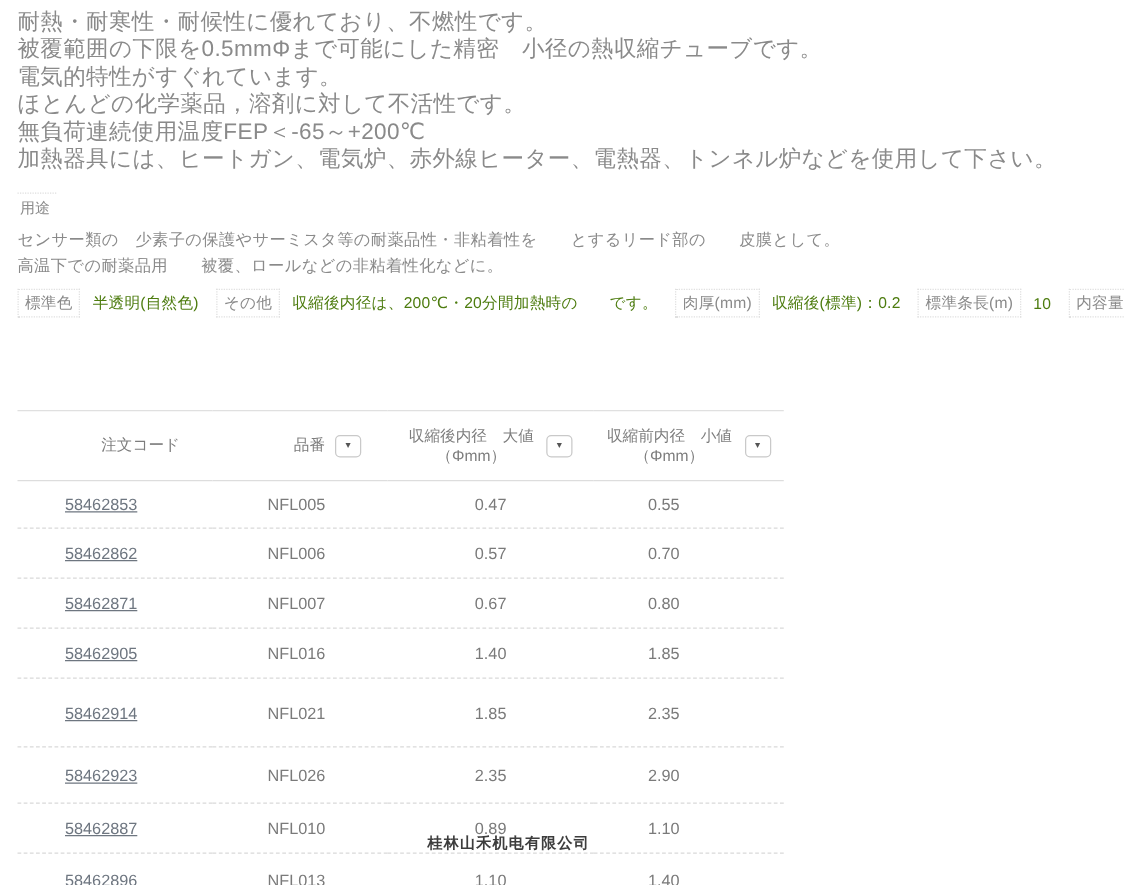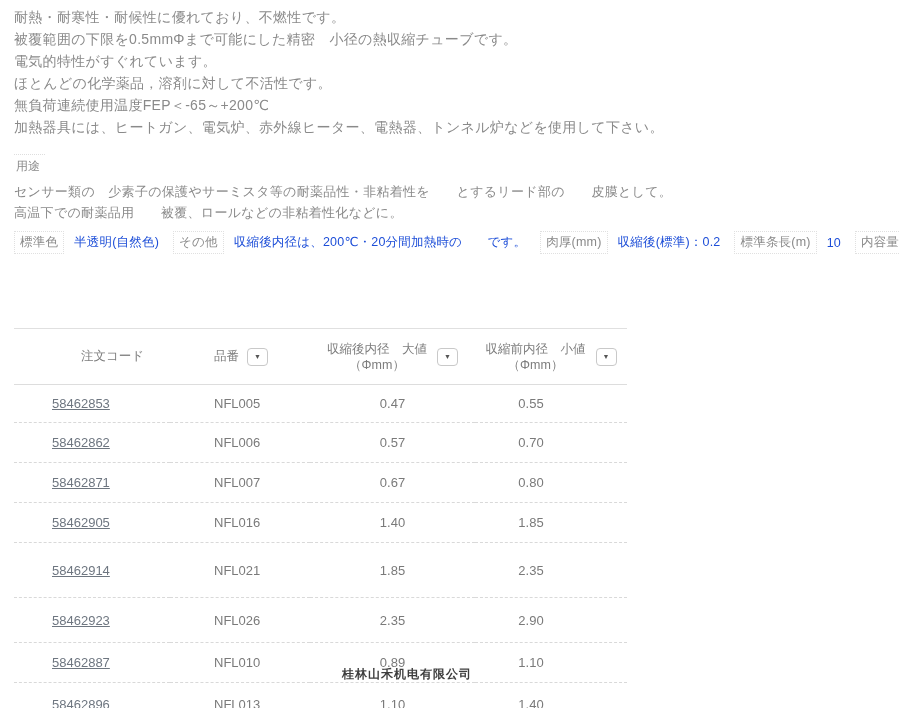--- a/index.html
+++ b/index.html
@@ -6,21 +6,21 @@
   html, body { background: #ffffff; }
   body {
     width: 900px; height: 708px; overflow: hidden; position: relative;
     font-family: "Liberation Sans", "DejaVu Sans", sans-serif;
     color: #8a8a8a;
     -webkit-font-smoothing: antialiased;
   }
   .page { padding: 6px 0 0 14px; width: 900px; height: 708px; overflow: hidden; position: relative; }
 
   
-  .features { font-size: 14px; line-height: 22px; color: #8a8a8a; letter-spacing: .3px; }
+  .features { font-size: 18px; line-height: 22px; color: #8a8a8a; letter-spacing: .3px; }
   .feature-line { white-space: pre; }
 
   
   .usage { margin-top: 16px; font-size: 13px; line-height: 21px; }
   .usage-label {
     display: inline-block; font-size: 12px; color: #8a8a8a;
     padding: 1px 5px 1px 2px; border-top: 1px dotted #dedede;
     margin-bottom: 3px;
   }
   .usage-line { white-space: pre; letter-spacing: .3px; }
@@ -28,41 +28,41 @@
   
   .specs {
     margin-top: 8px; font-size: 12.5px; color: #8a8a8a;
     display: flex; align-items: center; white-space: pre; letter-spacing: .2px;
   }
   .spec-item { display: flex; align-items: center; margin-right: 14px; }
   .spec-label {
     display: inline-block; border: 1px dotted #e0e0e0;
     padding: 2px 5px; margin-right: 10px; color: #8a8a8a; text-align: center;
   }
-  .spec-value { color: #1d4ed8; }
+  .spec-value { color: #4d7c0f; }
 
   
   .product-table {
     margin-top: 74px;
     width: 613px;
     border-collapse: collapse;
     table-layout: fixed;
     font-size: 13px;
     color: #7a7a7a;
   }
   .product-table thead tr { height: 56px; }
   .product-table thead tr th {
     border-top: 1px solid #e0e0e0;
     border-bottom: 1px solid #ddd;
     font-weight: normal; font-size: 12.5px; color: #7d7d7d;
     vertical-align: middle;
   }
   th.th-order { text-align: center; padding-left: 41px; }
   th.th-part  { text-align: left; padding-left: 44px; }
-  .th-flex { display: flex; align-items: center; justify-content: flex-start; gap: 8px; }
+  .th-flex { display: flex; align-items: center; justify-content: center; gap: 8px; }
   .th-flex-center { display: flex; align-items: center; justify-content: center; gap: 10px; }
   .th-2line { text-align: center; line-height: 16px; }
   .sort-btn {
     width: 21px; height: 18px; flex: 0 0 21px;
     border: 1px solid #c9c9c9; border-radius: 4px; background: #fff;
     display: inline-flex; align-items: center; justify-content: center;
     font-size: 7px; color: #555; cursor: pointer; line-height: 1;
   }
   .product-table tbody tr { height: 40px; }
   .product-table tbody tr:nth-child(1) { height: 38px; }

